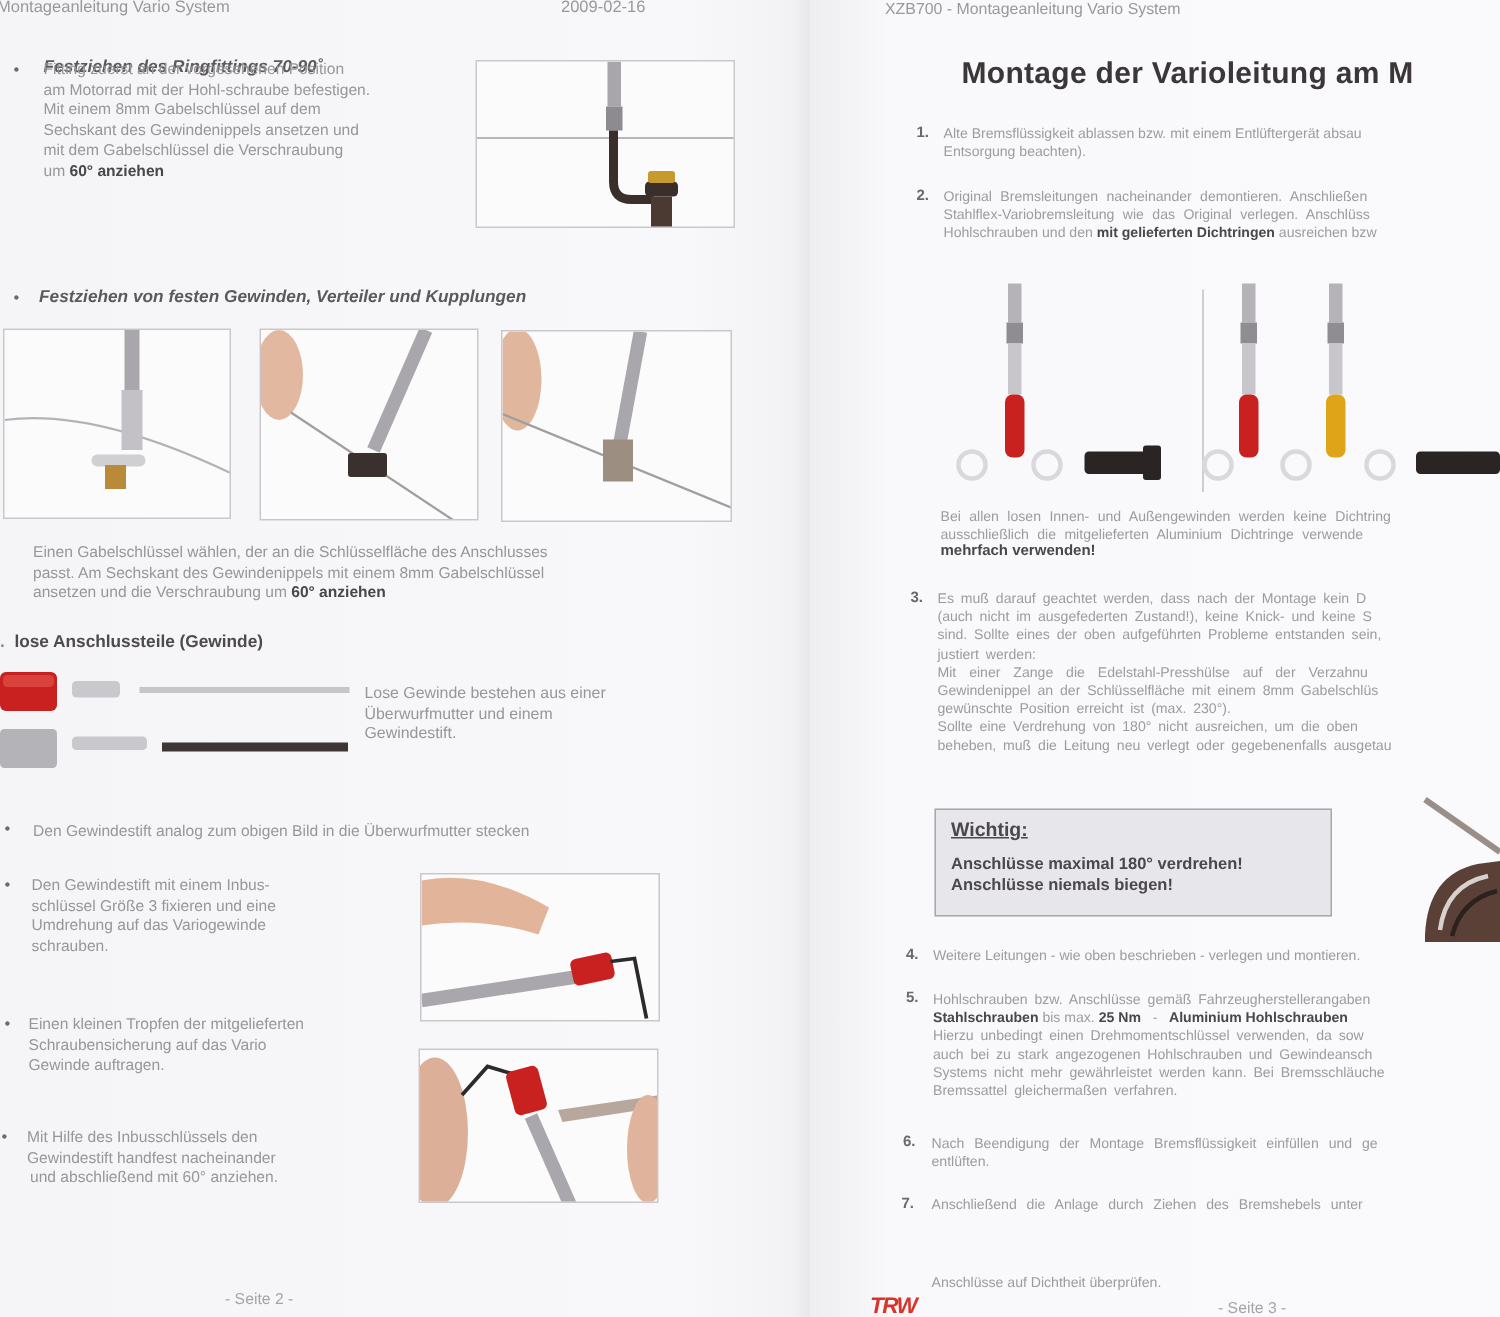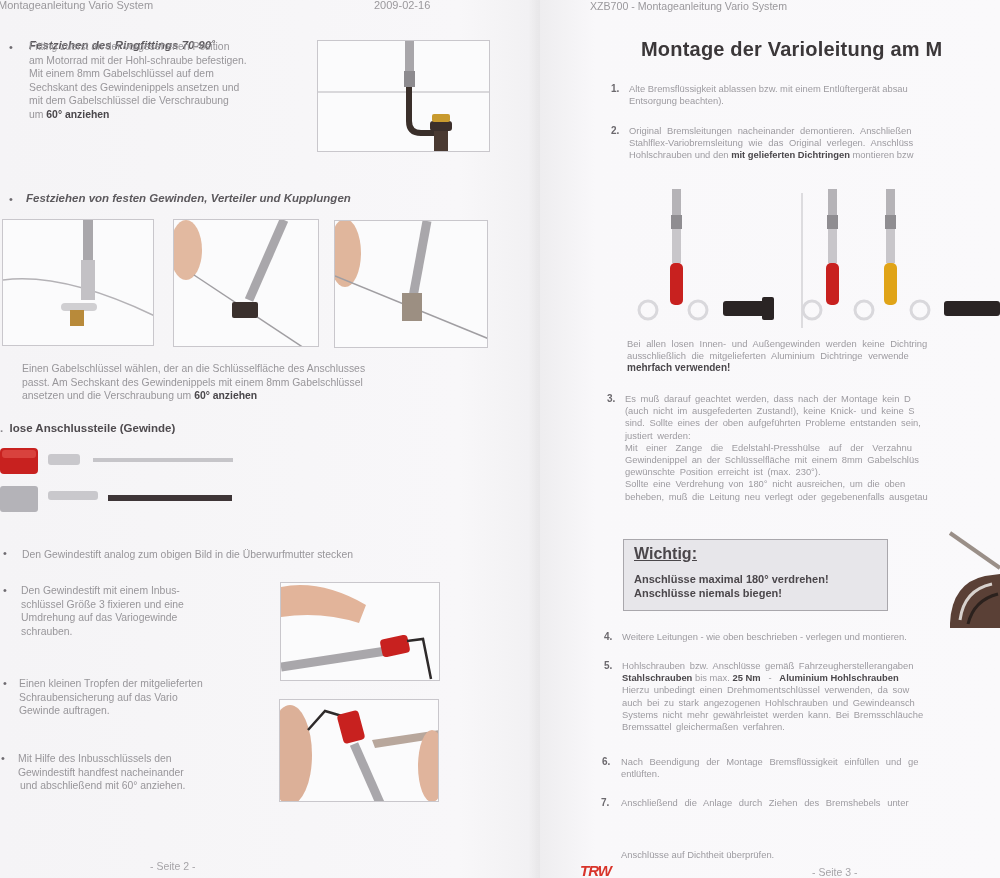--- a/index.html
+++ b/index.html
@@ -24,21 +24,21 @@
   .ital-head { font-size: 11.5px; font-weight: bold; font-style: italic; color: #5c595d; }
   .bullet { position: absolute; font-size: 11px; color: #6e6b70; }
   .photo { position: absolute; border: 1px solid #c9c7cc; background: #fbfbfc; overflow: hidden; }
   .footer { font-size: 10.5px; color: #a6a4a8; }
 
   .title { font-size: 20px; font-weight: bold; color: #3b3739; white-space: nowrap; letter-spacing: 0.2px; }
   .num { position: absolute; font-size: 10px; font-weight: bold; color: #6b686d; }
   .rtxt { font-size: 9.4px; line-height: 12.2px; color: #9d9ba0; white-space: nowrap; }
   .wichtig { position: absolute; left: 623px; top: 539px; width: 265px; height: 72px;
     background: #e7e6ea; border: 1px solid #a9a7ac; padding: 5px 10px; }
-  .wichtig-title { font-size: 16px; font-weight: bold; color: #4b474b; text-decoration: underline; }
+  .wichtig-title { font-size: 13px; font-weight: bold; color: #4b474b; text-decoration: underline; }
   .wichtig-line { font-size: 11px; font-weight: bold; color: #4b474b; line-height: 14px; }
   .trw { font-size: 15px; font-weight: bold; font-style: italic; color: #d8342a; letter-spacing: -1px; }
 </style>
 </head>
 <body>
 
 <div class="spread">
 
   <div class="page page-left">
 
@@ -110,20 +110,25 @@
       <svg width="240" height="70">
         <rect x="0" y="2" width="38" height="26" rx="4" fill="#c8211f"></rect>
         <rect x="2" y="4" width="34" height="8" rx="3" fill="#e0514a" opacity="0.7"></rect>
         <rect x="48" y="8" width="32" height="11" rx="3" fill="#c9c8cc"></rect>
         <rect x="93" y="12" width="140" height="4" fill="#c6c5c9"></rect>
         <rect x="0" y="40" width="38" height="26" rx="3" fill="#b4b3b8"></rect>
         <rect x="48" y="45" width="50" height="9" rx="3" fill="#c9c8cc"></rect>
         <rect x="108" y="49" width="124" height="6" fill="#3e3537"></rect>
       </svg>
     </div>
+    <div class="abs txt" style="left:243px; top:456px; font-size:10.6px;">
+      <div>Lose Gewinde bestehen aus einer</div>
+      <div>Überwurfmutter und einem</div>
+      <div>Gewindestift.</div>
+    </div>
 
     <span class="bullet" style="left:3px; top:547px;">•</span>
     <div class="abs txt" style="left:22px; top:548px;">
       <div>Den Gewindestift analog zum obigen Bild in die Überwurfmutter stecken</div>
     </div>
 
     <span class="bullet" style="left:3px; top:584px;">•</span>
     <div class="abs txt" style="left:21px; top:584px;">
       <div>Den Gewindestift mit einem Inbus-</div>
       <div>schlüssel Größe 3 fixieren und eine</div>
@@ -177,21 +182,21 @@
   <span class="num" style="left:611px; top:83px;">1.</span>
   <div class="abs rtxt" style="left:629px; top:83px;">
     <div>Alte Bremsflüssigkeit ablassen bzw. mit einem Entlüftergerät absau</div>
     <div>Entsorgung beachten).</div>
   </div>
 
   <span class="num" style="left:611px; top:125px;">2.</span>
   <div class="abs rtxt" style="left:629px; top:125px; word-spacing:3px;">
     <div>Original Bremsleitungen nacheinander demontieren. Anschließen</div>
     <div>Stahlflex-Variobremsleitung wie das Original verlegen. Anschlüss</div>
-    <div style="word-spacing:0;"><span>Hohlschrauben und den </span><span class="b">mit gelieferten Dichtringen</span><span> montieren bzw</span></div>
+    <div style="word-spacing:0;"><span>Hohlschrauben und den </span><span class="b">mit gelieferten Dichtringen</span><span> ausreichen bzw</span></div>
   </div>
 
   <div class="abs" style="left:630px; top:183px; width:370px; height:145px;">
     <svg width="370" height="145">
 
       <rect x="42" y="6" width="9" height="26" fill="#b5b3b7"></rect>
       <rect x="41" y="32" width="11" height="14" fill="#8f8d91"></rect>
       <rect x="42" y="46" width="9" height="34" fill="#c8c6ca"></rect>
       <rect x="40" y="80" width="13" height="42" rx="5" fill="#c8211f"></rect>
       <circle cx="18" cy="127" r="9" fill="none" stroke="#d9d8dc" stroke-width="3"></circle>

